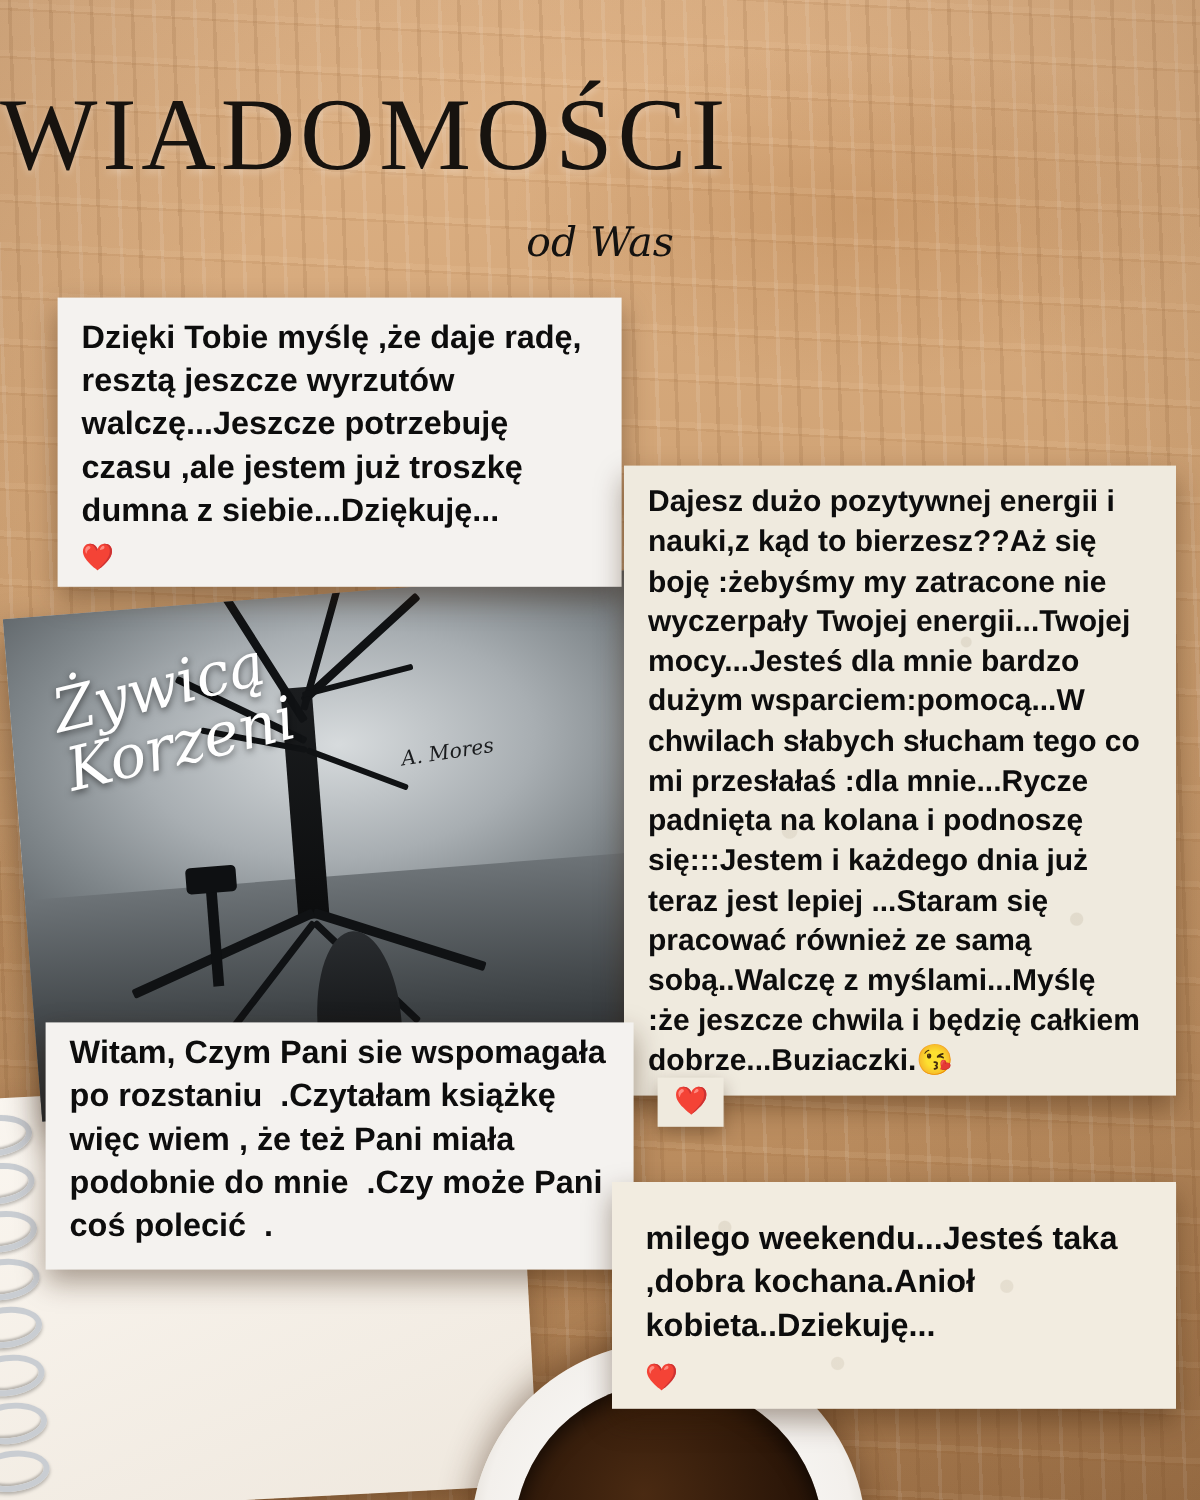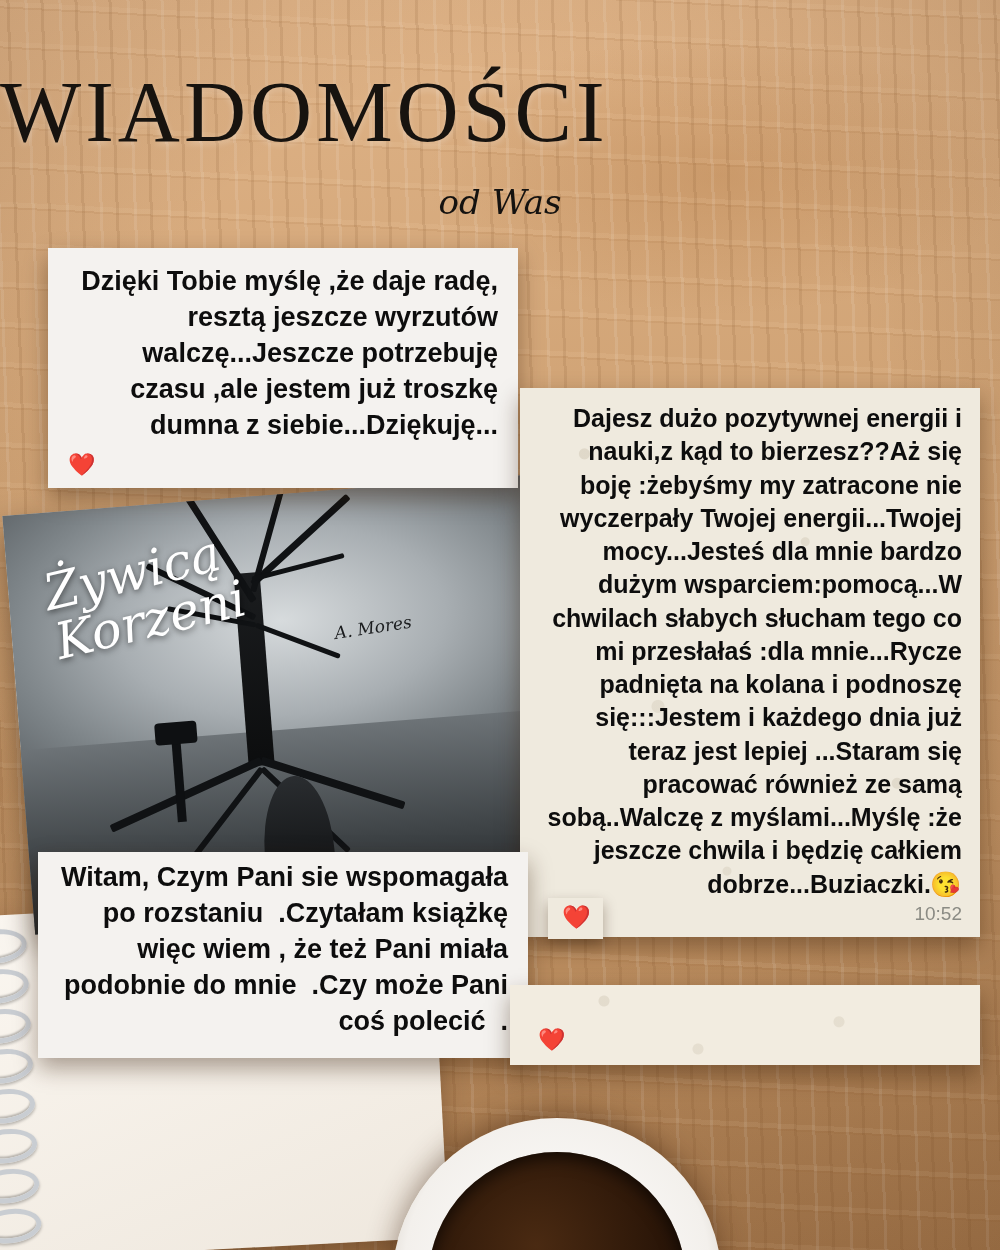--- a/index.html
+++ b/index.html
@@ -133,21 +133,20 @@
     position: absolute;
     z-index: 6;
     box-shadow: 0 10px 22px rgba(50,26,6,0.40);
     box-sizing: border-box;
   }
   .bubble .txt {
     font-weight: bold;
     color: #0d0d0d;
     line-height: 1.33;
     white-space: pre-wrap;
-    text-align: right;
   }
   .bubble .reaction {
     font-size: 22px;
     line-height: 1;
   }
 
   
   #bubble-1 {
     left: 48px;
     top: 248px;
@@ -166,21 +165,21 @@
     left: 520px;
     top: 388px;
     width: 460px;
     background: #efeade;
     background-image:
       radial-gradient(circle at 14% 12%, rgba(200,190,170,0.40) 0 5px, rgba(0,0,0,0) 6px),
       radial-gradient(circle at 62% 28%, rgba(200,190,170,0.35) 0 4px, rgba(0,0,0,0) 5px),
       radial-gradient(circle at 30% 58%, rgba(200,190,170,0.30) 0 6px, rgba(0,0,0,0) 7px),
       radial-gradient(circle at 82% 72%, rgba(200,190,170,0.35) 0 5px, rgba(0,0,0,0) 6px),
       radial-gradient(circle at 45% 88%, rgba(200,190,170,0.30) 0 4px, rgba(0,0,0,0) 5px);
-    padding: 14px 18px 12px 20px;
+    padding: 14px 30px 12px 20px;
   }
   #bubble-2 .txt { font-size: 25px; }
   #bubble-2 .meta {
     text-align: right;
     font-size: 19px;
     font-weight: normal;
     color: #8b8b84;
     margin-top: 2px;
   }
   #reaction-2 {
@@ -377,27 +376,27 @@
 
 <div class="bubble" id="bubble-1">
   <div class="txt">Dzięki Tobie myślę ,że daje radę, resztą jeszcze wyrzutów walczę...Jeszcze potrzebuję czasu ,ale jestem już troszkę dumna z siebie...Dziękuję...</div>
   <div class="reaction-row">
     <span class="reaction">❤️</span>
   </div>
 </div>
 
 <div class="bubble" id="bubble-2">
   <div class="txt">Dajesz dużo pozytywnej energii i nauki,z kąd to bierzesz??Aż się boję :żebyśmy my zatracone nie wyczerpały Twojej energii...Twojej mocy...Jesteś dla mnie bardzo dużym wsparciem:pomocą...W chwilach słabych słucham tego co mi przesłałaś :dla mnie...Rycze padnięta na kolana i podnoszę się:::Jestem i każdego dnia już teraz jest lepiej ...Staram się pracować również ze samą sobą..Walczę z myślami...Myślę :że jeszcze chwila i będzię całkiem dobrze...Buziaczki.😘</div>
-  <div class="meta">10:52</div>
 </div>
 <div id="reaction-2">
   <span class="reaction">❤️</span>
 </div>
 
 <div class="bubble" id="bubble-3">
   <div class="txt">Witam, Czym Pani sie wspomagała po rozstaniu  .Czytałam książkę więc wiem , że też Pani miała podobnie do mnie  .Czy może Pani coś polecić  .</div>
 </div>
 
 <div class="bubble" id="bubble-4">
+  <div class="txt">milego weekendu...Jesteś taka ,dobra kochana.Anioł kobieta..Dziekuję...</div>
   <div class="reaction-row">
     <span class="reaction">❤️</span>
   </div>
 </div>
 
 </body></html>

